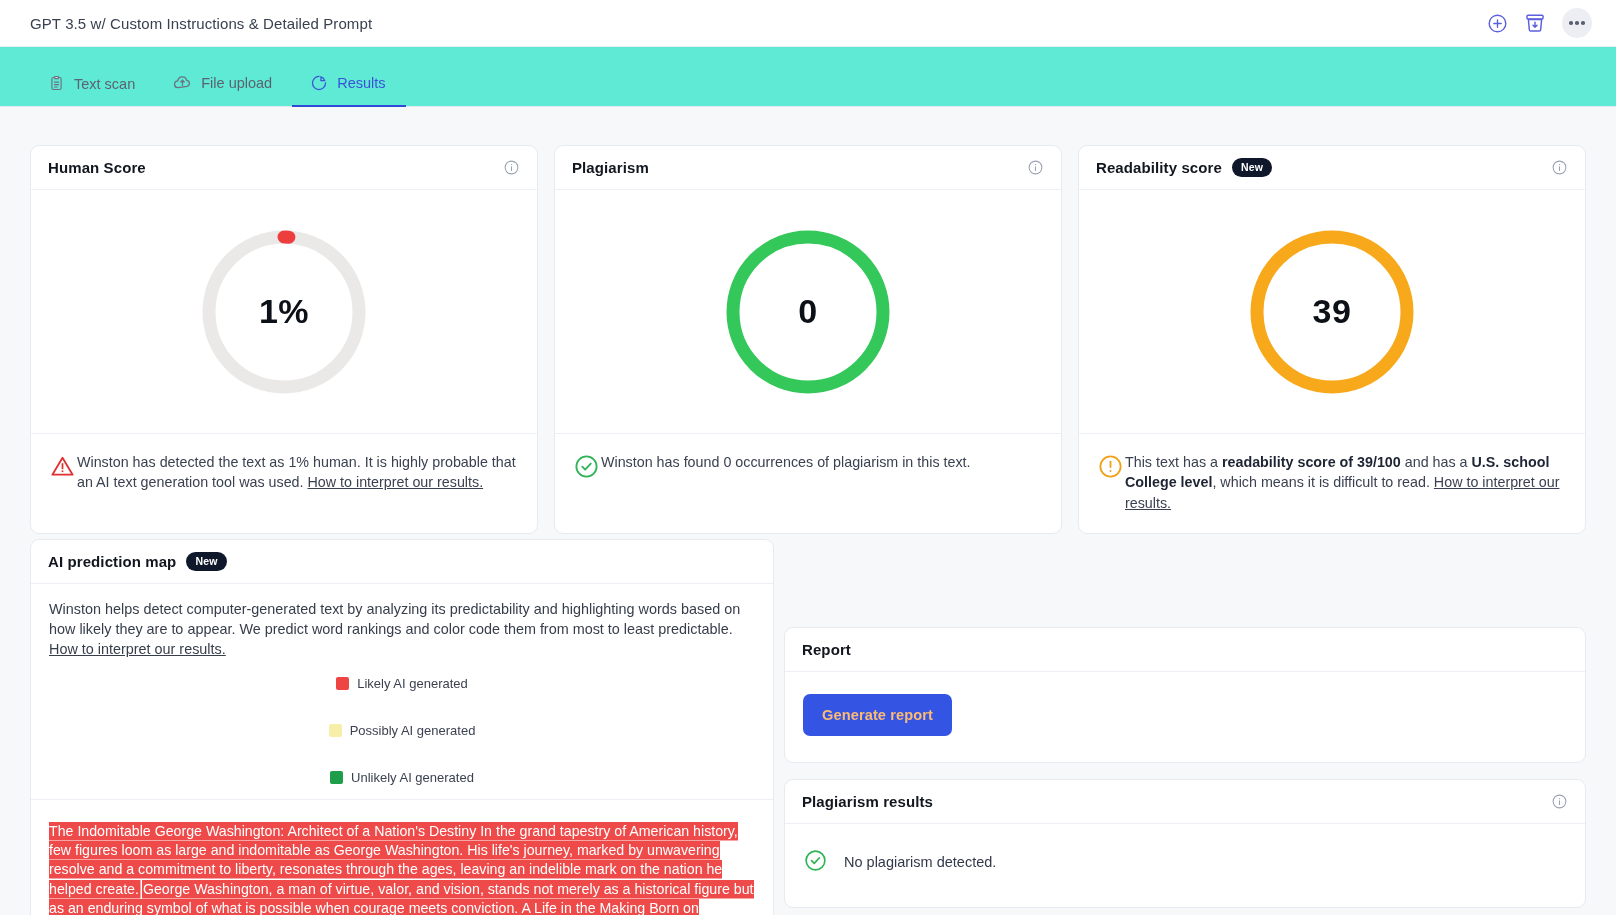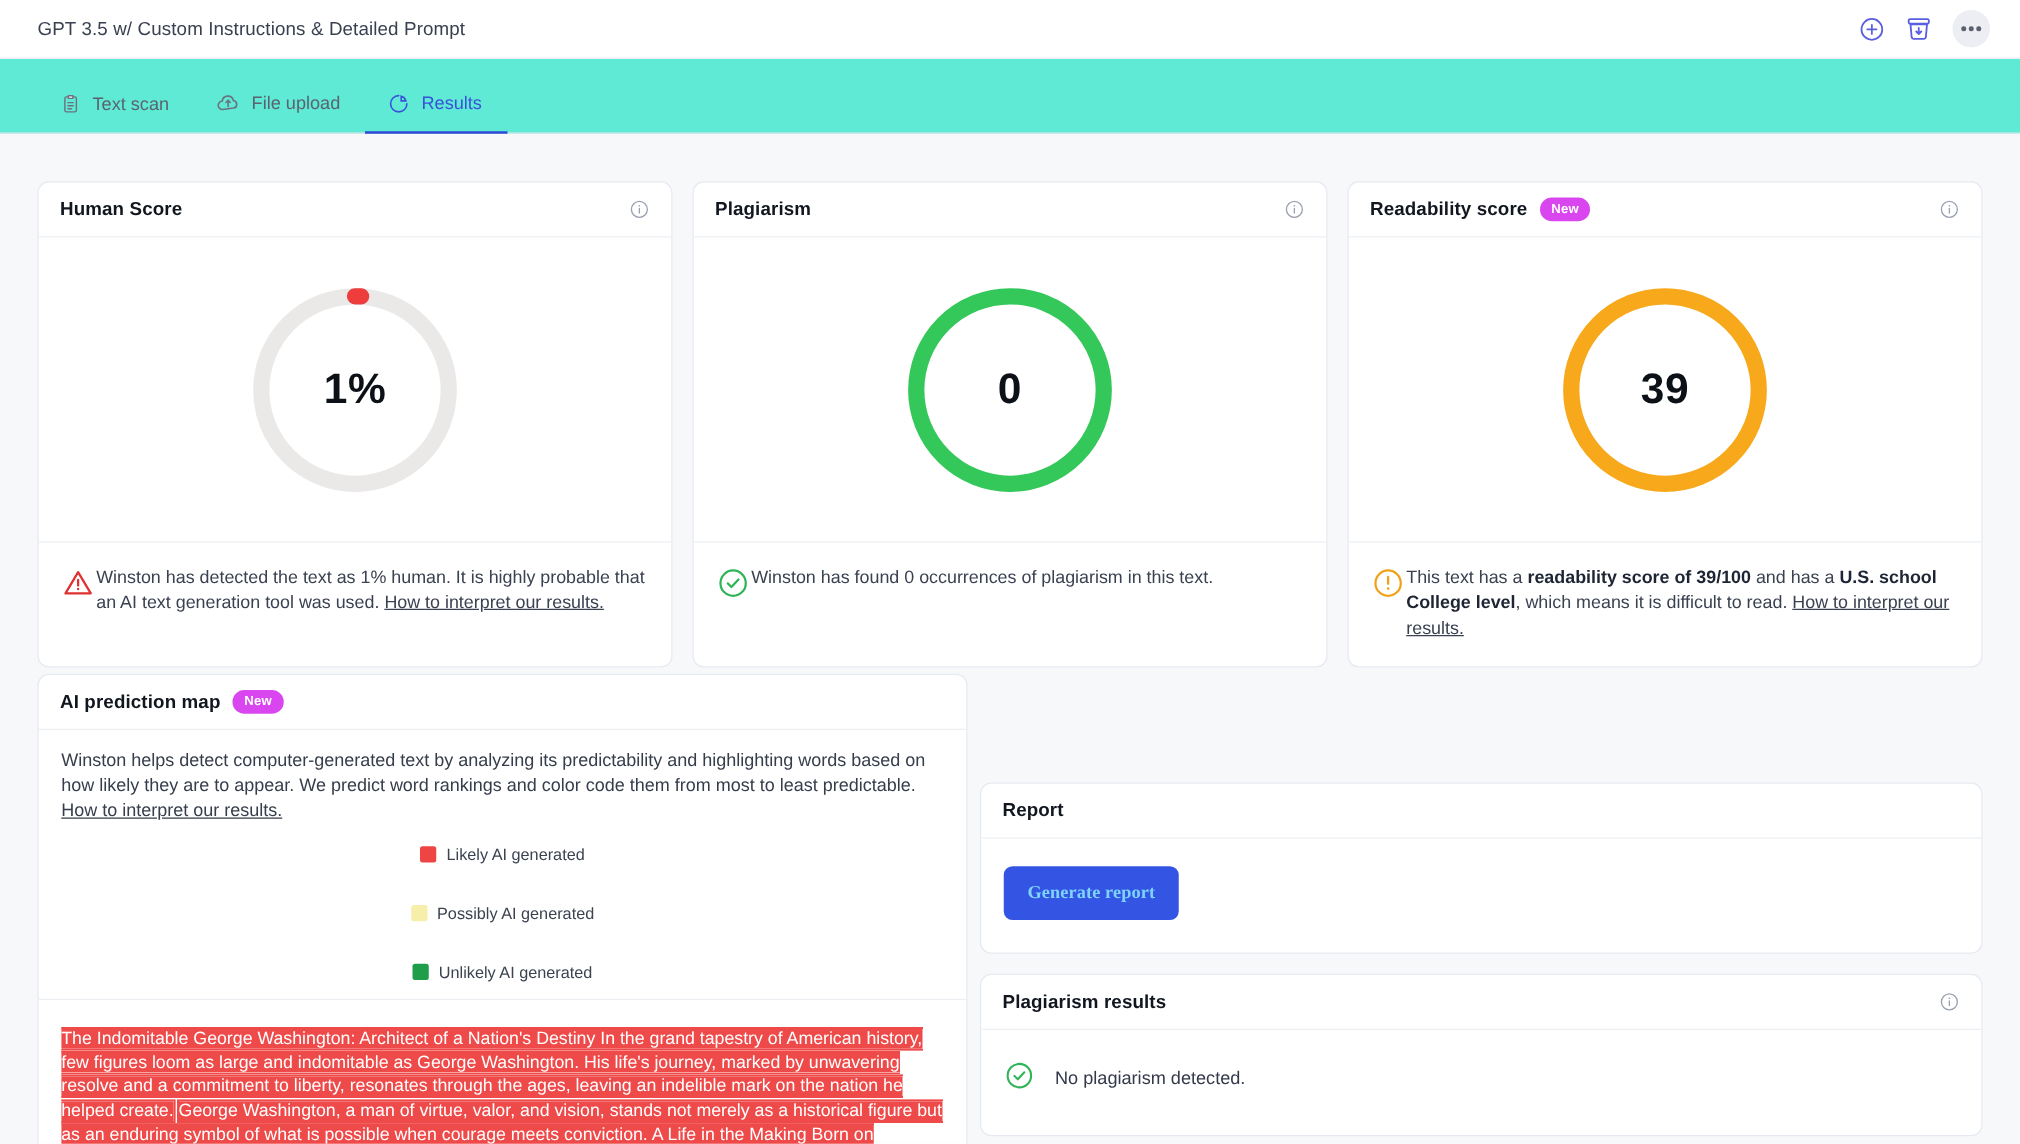--- a/index.html
+++ b/index.html
@@ -82,21 +82,21 @@
   }
   .card-head {
     height: 44px;
     display: flex; align-items: center;
     padding: 0 17px;
     border-bottom: 1px solid #edeff4;
     gap: 10px;
   }
   .card-title { font-size: 15px; font-weight: bold; color: #11161f; letter-spacing:.1px;}
   .badge-new {
-    background: #d946ef; color: #fff;
+    background: #0f172a; color: #fff;
     font-size: 10.5px; font-weight: bold;
     padding: 3px 9px 4px; border-radius: 11px;
     letter-spacing: .2px;
   }
   .info-icon { margin-left: auto; color: #9aa2b1; display:flex; }
 
   .gauge-wrap {
     height: 243px;
     display: flex; align-items: center; justify-content: center;
     position: relative;
@@ -158,23 +158,23 @@
     color: #ffffff;
   }
   .map-text .hl2 {
     background: #ef4a4a;
     box-shadow: 0 0 0 1.5px #ef4a4a;
     color: #ffffff;
   }
 
   .report-body { padding: 22px 18px 26px; }
   .btn-primary {
-    background: #3454e4; color:#7dd3fc;
+    background: #3454e4; color:#fdba74;
     border: none; border-radius: 7px;
-    font-family: Liberation Serif, serif;
+    font-family: Liberation Sans, sans-serif;
     font-size: 14.6px; font-weight: bold;
     padding: 13px 19px;
     letter-spacing: .1px;
   }
   .plag-body { padding: 24px 18px 30px; display:flex; align-items:center; gap: 16px;}
   .plag-text { font-size: 14.5px; color: #33394a;}
 </style>
 </head>
 <body>
 

